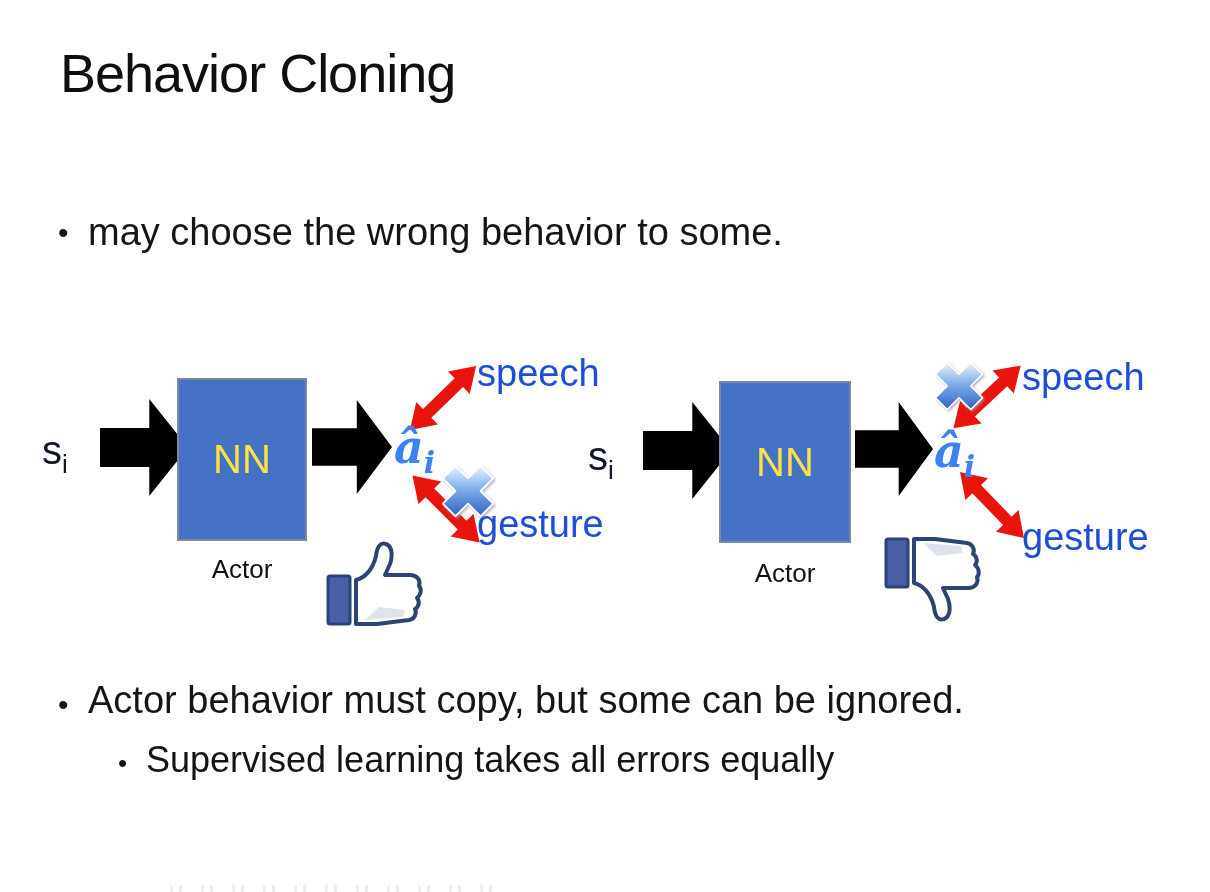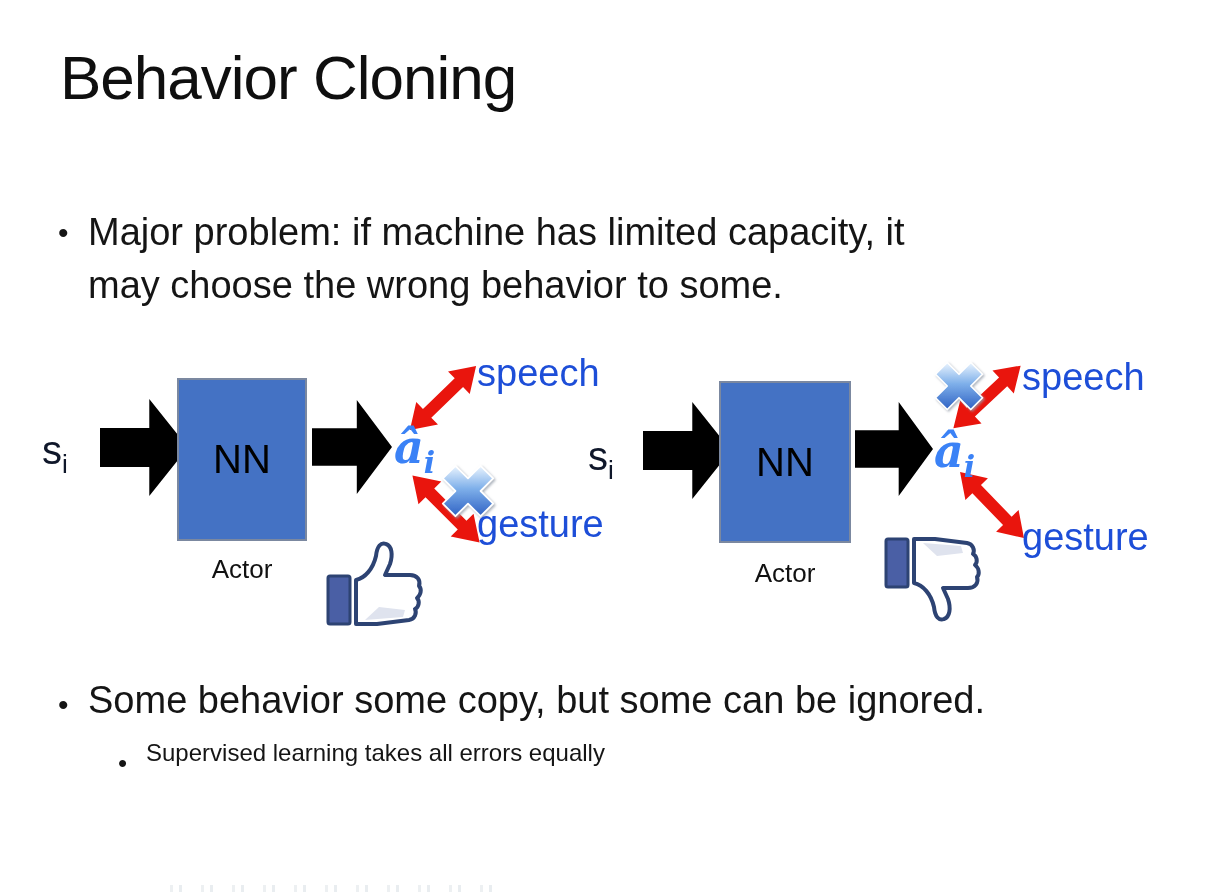--- a/index.html
+++ b/index.html
@@ -7,50 +7,50 @@
     position:relative;
     width:1210px;height:892px;
     background:var(--background,#ffffff);
     overflow:hidden;
     font-family:"Liberation Sans",sans-serif;
     color:var(--text,#151515);
   }
   .abs{position:absolute;}
   .title{
     left:60px;top:42px;
-    font-size:62px;letter-spacing:-1px;
+    font-size:54px;letter-spacing:-1px;
     font-weight:400;color:#0f0f0f;
     white-space:nowrap;
   }
   .bullet-dot{font-size:30px;line-height:1;color:#151515;}
   .b1-dot{left:58px;top:218px;}
   .b1-text{left:88px;top:206px;font-size:38px;line-height:53px;white-space:nowrap;}
   .b1-text span{display:block;}
   .b2-dot{left:58px;top:690px;}
   .b2-text{left:88px;top:679px;font-size:38px;white-space:nowrap;}
   .b2s-dot{left:118px;top:750px;font-size:26px;}
-  .b2s-text{left:146px;top:739px;font-size:24px;white-space:nowrap;}
+  .b2s-text{left:146px;top:739px;font-size:36px;white-space:nowrap;}
 
   
   .block-arrow{
     background:var(--arrow-black,#000);
     clip-path:polygon(0% 30%,56% 30%,56% 0%,100% 50%,56% 100%,56% 70%,0% 70%);
   }
   .la1{left:100px;top:399px;width:88px;height:97px;}
   .la2{left:312px;top:400px;width:80px;height:94px;}
   .ra1{left:643px;top:402px;width:88px;height:97px;}
   .ra2{left:855px;top:402px;width:78px;height:94px;}
 
   
   .nn-box{
     background:var(--nn-box-fill,#4472C4);
     border:2px solid #7b88a0;
     box-sizing:border-box;
     display:flex;align-items:center;justify-content:center;
-    color:#000000;font-size:40px;
+    color:#fde047;font-size:40px;
   }
   .lnn{left:177px;top:378px;width:130px;height:163px;}
   .rnn{left:719px;top:381px;width:132px;height:162px;}
 
   
   .si{font-size:40px;color:#0f172a;}
   .si sub{font-size:26px;}
   .lsi{left:42px;top:428px;}
   .rsi{left:588px;top:434px;}
   .ahat{font-family:"DejaVu Serif",serif;font-style:italic;font-size:46px;color:#3b82f6;font-weight:bold;}
@@ -116,21 +116,20 @@
     <use href="#cross" transform="translate(959,386) scale(0.56) translate(-50,-50)"></use>
 
     <use href="#thumbup" transform="translate(325,538)"></use>
     <use href="#thumbup" transform="translate(883,533) scale(1,-1) translate(0,-92)"></use>
   </svg>
 
   <div class="abs title">Behavior Cloning</div>
 
   <div class="abs bullet-dot b1-dot">•</div>
   <div class="abs b1-text">
-    <span>Major problem: if machine has limited capacity, it</span>
     <span>may choose the wrong behavior to some.</span>
   </div>
 
   <div class="abs si lsi"><span>s</span><sub>i</sub></div>
   <div class="abs block-arrow la1"></div>
   <div class="abs nn-box lnn">
       <span>NN</span>
     </div>
   <div class="abs block-arrow la2"></div>
   <div class="abs ahat lah"><span>â</span><sub>i</sub></div>
@@ -143,18 +142,18 @@
   <div class="abs nn-box rnn">
       <span>NN</span>
     </div>
   <div class="abs block-arrow ra2"></div>
   <div class="abs ahat rah"><span>â</span><sub>i</sub></div>
   <div class="abs branch rspeech">speech</div>
   <div class="abs branch rgesture">gesture</div>
   <div class="abs actor ractor">Actor</div>
 
   <div class="abs bullet-dot b2-dot">•</div>
-  <div class="abs b2-text">Some behavior some copy, but some can be ignored.</div>
+  <div class="abs b2-text">Actor behavior must copy, but some can be ignored.</div>
   <div class="abs bullet-dot b2s-dot">•</div>
   <div class="abs b2s-text">Supervised learning takes all errors equally</div>
 
   <div class="abs footer-marks"></div>
 </div>
 
 </body></html>

